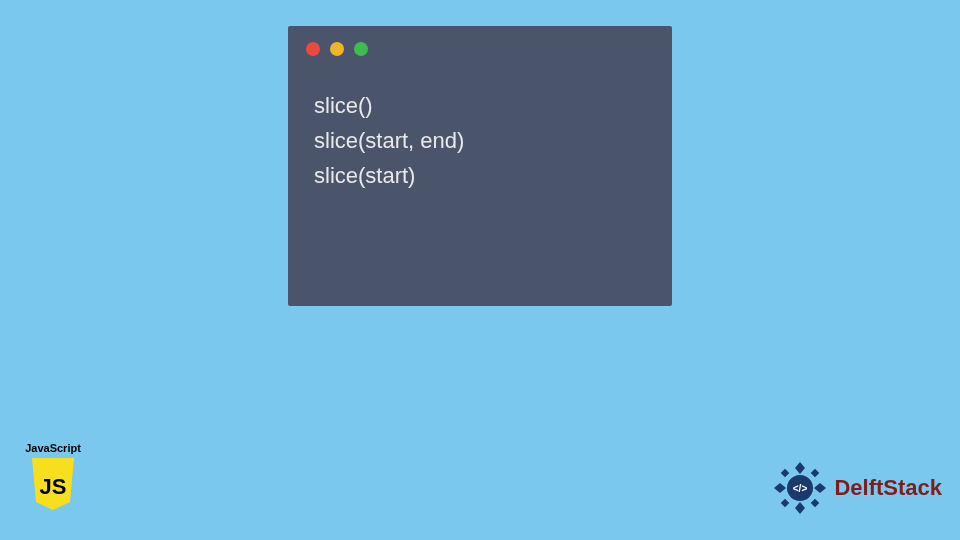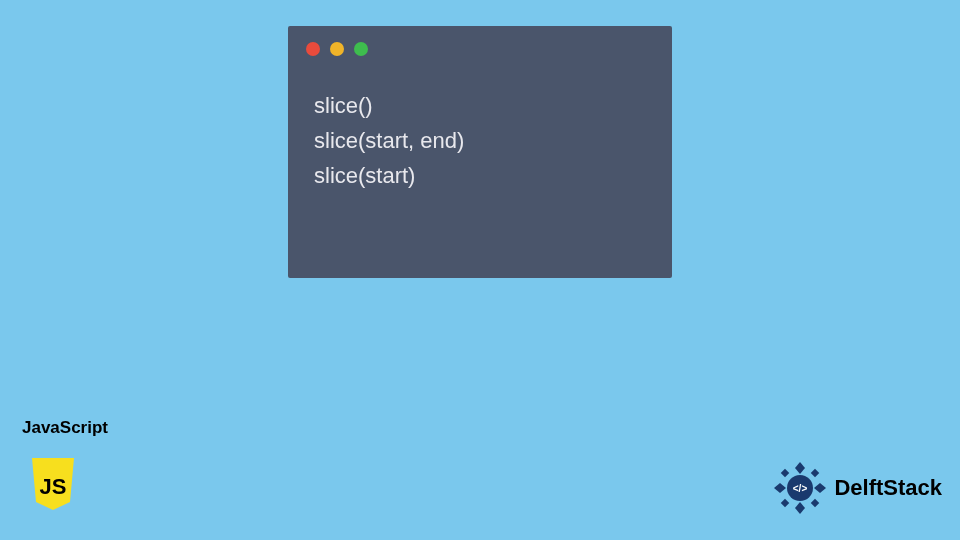--- a/index.html
+++ b/index.html
@@ -9,21 +9,21 @@
     background: #7ac8ed;
     position: relative;
     font-family: -apple-system, "Segoe UI", Arial, sans-serif;
     overflow: hidden;
   }
   .code-window {
     position: absolute;
     left: 288px;
     top: 26px;
     width: 384px;
-    height: 252px;
+    height: 280px;
     background: #4a556b;
     border-radius: 2px;
   }
   .traffic-lights {
     display: flex;
     gap: 10px;
     padding: 16px 18px 0 18px;
   }
   .dot {
     width: 14px;
@@ -43,24 +43,24 @@
     font-weight: 400;
   }
   .js-badge {
     position: absolute;
     left: 22px;
     bottom: 24px;
     width: 62px;
     text-align: center;
   }
   .js-badge-label {
-    font-size: 17px;
+    font-size: 11px;
     font-weight: 700;
     color: #000;
-    margin-bottom: 18px;
+    margin-bottom: 2px;
   }
   .js-shield {
     width: 50px;
     height: 56px;
     margin: 0 auto;
   }
   .delft-badge {
     position: absolute;
     right: 18px;
     bottom: 24px;
@@ -68,21 +68,21 @@
     align-items: center;
     gap: 6px;
   }
   .delft-mandala {
     width: 56px;
     height: 56px;
   }
   .delft-text {
     font-size: 22px;
     font-weight: 600;
-    color: #000000;
+    color: #7f1d1d;
   }
 </style>
 </head>
 <body>
 
 <div class="code-window">
   <div class="traffic-lights">
     <div class="dot dot-red"></div>
     <div class="dot dot-yellow"></div>
     <div class="dot dot-green"></div>

